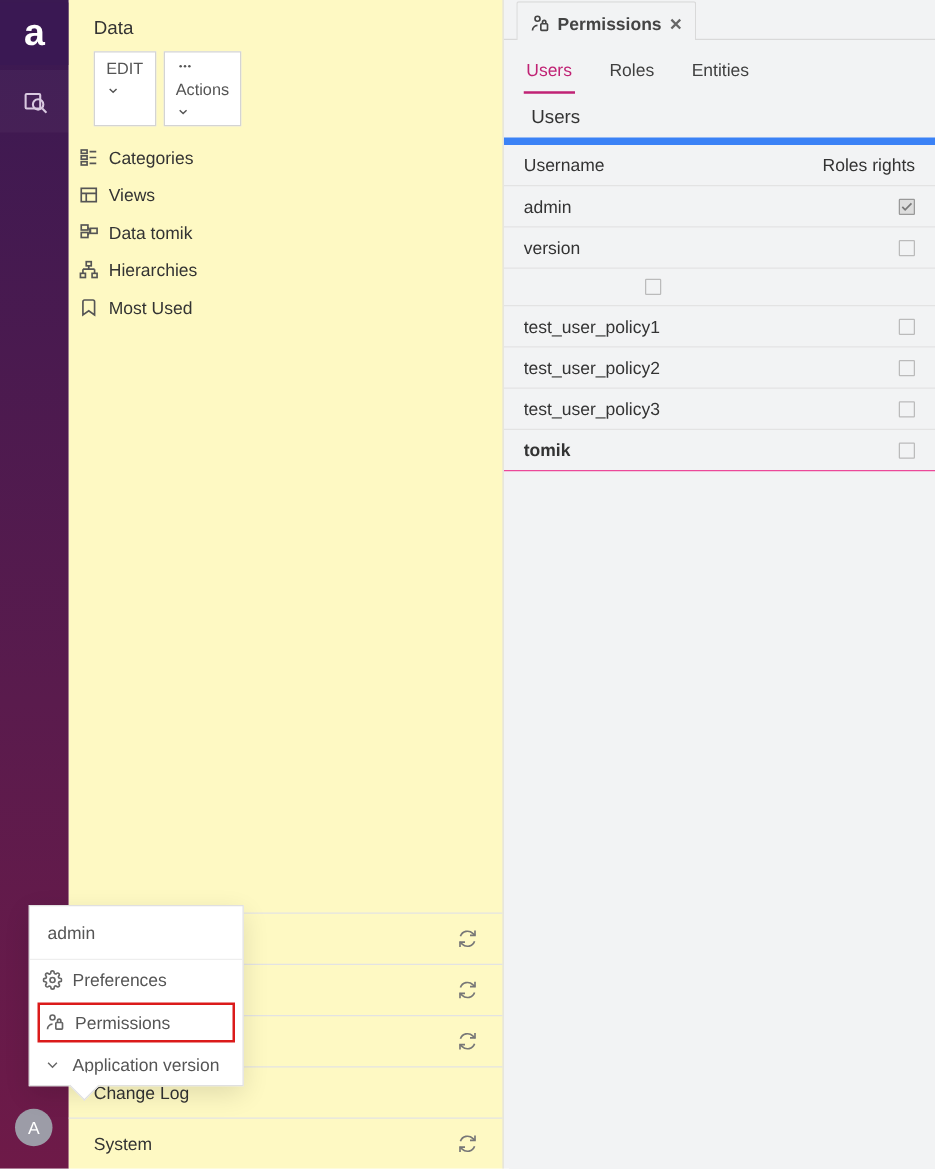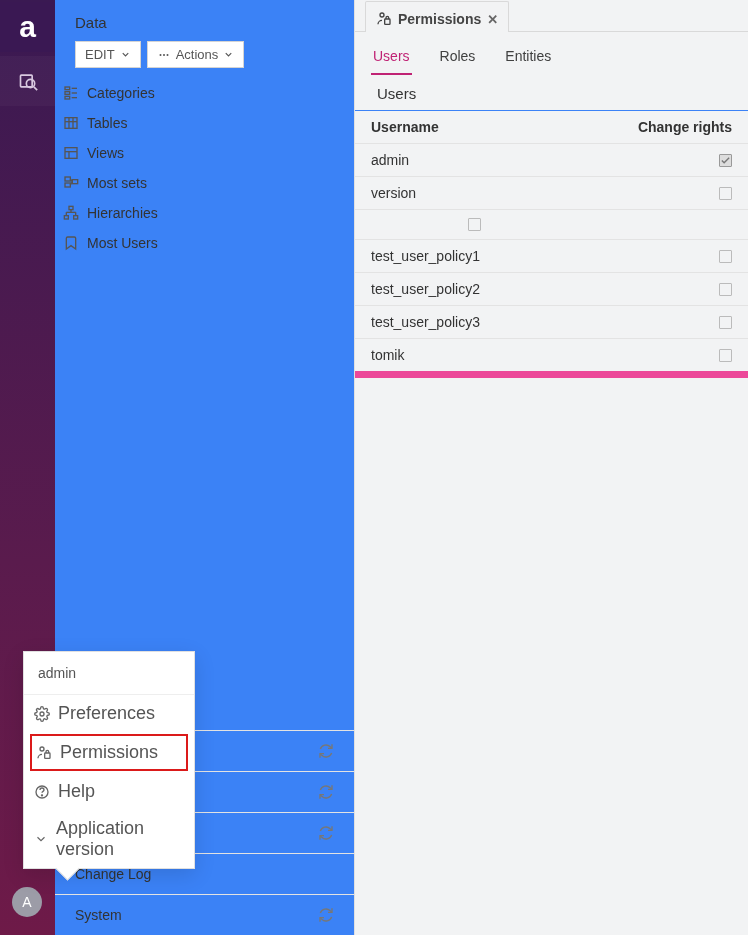--- a/index.html
+++ b/index.html
@@ -53,47 +53,47 @@
     border-radius: 50%;
     background: #9c9ca7;
     color: #fff;
     display: flex;
     align-items: center;
     justify-content: center;
     font-size: 14px;
   }
   
   .sidebar {
-    width: 300px;
-    background: #3b82f6;
+    width: 348px;
+    background: #fef9c3;
     border-right: 1px solid #e0e0e0;
     position: relative;
     display: flex;
     flex-direction: column;
   }
   .section-title {
     font-size: 15px;
     padding: 14px 20px 10px 20px;
     color: #333;
   }
   .toolbar {
     display: flex;
     gap: 6px;
     padding: 0 20px 10px 20px;
   }
   .btn {
     border: 1px solid #d4d4d4;
     background: #fff;
     padding: 5px 9px;
     display: flex;
-    align-items: center;
     gap: 5px;
     font-size: 13px;
     cursor: pointer;
     color: #555;
+    flex-direction: column;
   }
   .nav-list { padding: 0 0; }
   .nav-item {
     display: flex;
     align-items: center;
     gap: 8px;
     padding: 7px 8px;
     cursor: pointer;
     color: #333;
   }
@@ -138,21 +138,21 @@
     color: #555;
     border-bottom: 1px solid #eee;
   }
   .pop-item {
     display: flex;
     align-items: center;
     gap: 8px;
     padding: 8px 10px;
     cursor: pointer;
     color: #555;
-    font-size: 18px;
+    font-size: 14px;
   }
   .pop-item .icon { width:16px;height:16px;color:#666;display:flex;align-items:center;justify-content:center; }
   .pop-item.highlight {
     border: 2.5px solid #db1a1a;
     margin: 2px 6px;
     padding: 6px 4px;
   }
   
   .main {
     flex: 1;
@@ -204,22 +204,22 @@
   }
   .table {
     width: 100%;
   }
   .trow {
     display: flex;
     border-top: 1px solid #e3e3e3;
     padding: 8px 16px;
     align-items: center;
   }
-  .trow:last-child { border-bottom: 7px solid #ec4899; }
-  .thead { border-top: 1px solid #3b82f6; color:#333; background:#f2f3f4;font-weight:bold; }
+  .trow:last-child { border-bottom: 1px solid #ec4899; font-weight: bold; }
+  .thead { border-top: 6px solid #3b82f6; color:#333; background:#f2f3f4; }
   .col-user { flex: 1; }
   .col-rights { width: 110px; text-align: right; display:flex; justify-content:flex-end; }
   .chk {
     width: 13px; height: 13px; border: 1px solid #bbb; border-radius: 1px;
     display:inline-flex;align-items:center;justify-content:center;
   }
   .chk.checked {
     background:#ddd;
     border-color:#999;
   }
@@ -276,47 +276,36 @@
             <line x1="13" y1="19" x2="21" y2="19"></line>
           </svg>
         </span>
         <span>Categories</span>
       </div>
       <div class="nav-item">
         <span class="icon">
           <svg width="16" height="16" viewBox="0 0 24 24" fill="none" stroke="currentColor" stroke-width="2">
             <rect x="3" y="4" width="18" height="16"></rect>
             <line x1="3" y1="10" x2="21" y2="10"></line>
-            <line x1="9" y1="4" x2="9" y2="20"></line>
-            <line x1="15" y1="4" x2="15" y2="20"></line>
-          </svg>
-        </span>
-        <span>Tables</span>
-      </div>
-      <div class="nav-item">
-        <span class="icon">
-          <svg width="16" height="16" viewBox="0 0 24 24" fill="none" stroke="currentColor" stroke-width="2">
-            <rect x="3" y="4" width="18" height="16"></rect>
-            <line x1="3" y1="10" x2="21" y2="10"></line>
             <line x1="9" y1="10" x2="9" y2="20"></line>
           </svg>
         </span>
         <span>Views</span>
       </div>
       <div class="nav-item">
         <span class="icon">
           <svg width="16" height="16" viewBox="0 0 24 24" fill="none" stroke="currentColor" stroke-width="2">
             <rect x="3" y="3" width="8" height="6"></rect>
             <rect x="3" y="12" width="8" height="6"></rect>
             <rect x="14" y="7" width="8" height="6"></rect>
             <line x1="11" y1="6" x2="14" y2="10"></line>
             <line x1="11" y1="15" x2="14" y2="10"></line>
           </svg>
         </span>
-        <span>Most sets</span>
+        <span>Data tomik</span>
       </div>
       <div class="nav-item">
         <span class="icon">
           <svg width="16" height="16" viewBox="0 0 24 24" fill="none" stroke="currentColor" stroke-width="2">
             <rect x="9" y="2" width="6" height="5"></rect>
             <rect x="2" y="16" width="6" height="5"></rect>
             <rect x="16" y="16" width="6" height="5"></rect>
             <line x1="12" y1="7" x2="12" y2="11"></line>
             <line x1="5" y1="16" x2="5" y2="11"></line>
             <line x1="19" y1="16" x2="19" y2="11"></line>
@@ -324,21 +313,21 @@
           </svg>
         </span>
         <span>Hierarchies</span>
       </div>
       <div class="nav-item">
         <span class="icon">
           <svg width="16" height="16" viewBox="0 0 24 24" fill="none" stroke="currentColor" stroke-width="2">
             <path d="M19 21l-7-5-7 5V5a2 2 0 012-2h10a2 2 0 012 2z"></path>
           </svg>
         </span>
-        <span>Most Users</span>
+        <span>Most Used</span>
       </div>
     </div>
 
   <div class="sidebar-bottom" id="sidebar-bottom">
 
     <div class="section-row">
       <span></span>
       <span class="refresh">
         <svg width="16" height="16" viewBox="0 0 24 24" fill="none" stroke="currentColor" stroke-width="2">
             <path d="M21 2v6h-6"></path>
@@ -404,30 +393,20 @@
               <circle cx="9" cy="6" r="3"></circle>
               <path d="M3 20c0-3 2.5-6 6-6"></path>
               <rect x="13" y="12" width="8" height="8" rx="1"></rect>
               <path d="M15 12v-2a2 2 0 014 0v2"></path>
             </svg>
           </span>
           <span>Permissions</span>
         </div>
         <div class="pop-item">
           <span class="icon">
-            <svg width="16" height="16" viewBox="0 0 24 24" fill="none" stroke="currentColor" stroke-width="2">
-              <circle cx="12" cy="12" r="9"></circle>
-              <path d="M9 9a3 3 0 116 0c0 2-3 2-3 4"></path>
-              <circle cx="12" cy="17" r="0.8" fill="currentColor"></circle>
-            </svg>
-          </span>
-          <span>Help</span>
-        </div>
-        <div class="pop-item">
-          <span class="icon">
             <svg width="14" height="14" viewBox="0 0 24 24" fill="none" stroke="currentColor" stroke-width="2">
               <polyline points="6 9 12 15 18 9"></polyline>
             </svg>
           </span>
           <span>Application version</span>
         </div>
       </div>
   </div>
 </div>
 
@@ -451,21 +430,21 @@
       <div class="innertab active">Users</div>
       <div class="innertab">Roles</div>
       <div class="innertab">Entities</div>
     </div>
 
   <div class="panel-title">Users</div>
 
   <div class="table">
     <div class="trow thead">
       <div class="col-user">Username</div>
-      <div class="col-rights">Change rights</div>
+      <div class="col-rights">Roles rights</div>
     </div>
     <div id="tbody">
         <div class="trow">
           <div class="col-user">admin</div>
           <div class="col-rights">
             <span class="chk checked">
               <svg width="11" height="11" viewBox="0 0 24 24" fill="none" stroke="#777" stroke-width="3">
                 <polyline points="20 6 9 17 4 12"></polyline>
               </svg>
             </span>

